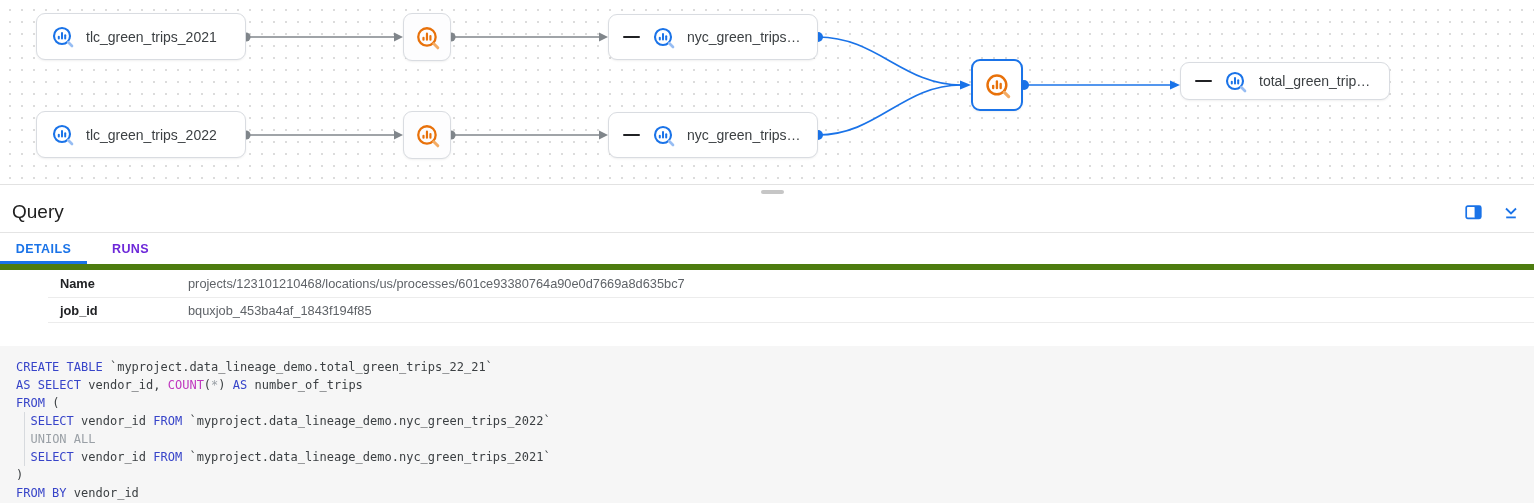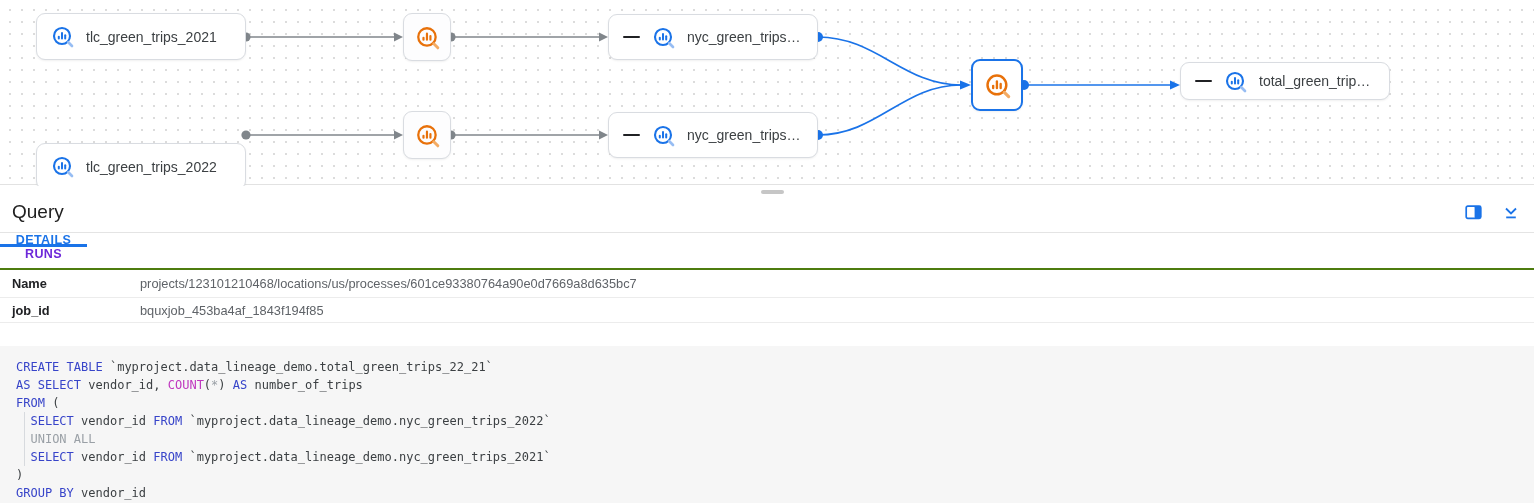--- a/index.html
+++ b/index.html
@@ -30,27 +30,27 @@
   .icon.orange { --lens:#e8710a; --handle:#f3ab64; }
 
   
   .panel { position:absolute; top:186px; left:0; width:1534px; height:317px; background:#fff; }
   .drag-handle { position:absolute; top:4px; left:761px; width:23px; height:4px; border-radius:2px; background:#c6c6c6; cursor:ns-resize; }
   .panel-header { height:47px; display:flex; align-items:center; border-bottom:1px solid #e4e4e4; padding:0 10px 0 12px; }
   .panel-title { font-size:19px; color:#212121; font-weight:400; margin-top:6px; }
   .header-actions { margin-left:auto; display:flex; align-items:center; gap:20px; padding-right:4px; margin-top:6px; }
   .icon-btn { background:none; border:none; cursor:pointer; width:18px; height:18px; display:flex; align-items:center; justify-content:center; padding:0; }
 
-  .tabs { height:37px; display:flex; border-bottom:2px solid #4d7c0f;flex-direction:column; }
+  .tabs { height:37px; display:flex; border-bottom:6px solid #4d7c0f; }
   .tab { width:87px; border:none; background:none; cursor:pointer; position:relative;
          font-family:"Liberation Sans",sans-serif; font-size:12.5px; font-weight:700; letter-spacing:.4px; color:#6d28d9; }
   .tab.active { color:#1a73e8; }
   .tab.active::after { content:""; position:absolute; left:0; right:0; bottom:0; height:3px; background:#1a73e8; }
 
-  .kv-row { display:flex; align-items:center; height:28px; border-bottom:1px solid #ececec; font-size:12.8px; }
+  .kv-row { display:flex; align-items:center; height:28px; border-bottom:1px solid #ececec; font-size:12.8px;margin-left:48px; }
   .kv-row + .kv-row { height:25px; }
   .kv-label { width:140px; padding-left:12px; color:#202124; font-weight:700; flex:none; }
   .kv-value { color:#5f6368; white-space:nowrap; }
 
   .code-wrap { position:relative; margin-top:23px; height:158px; background:#f6f6f6; padding:12px 16px; overflow:hidden; }
   .code-line { font-family:"DejaVu Sans Mono","Liberation Mono",monospace; font-size:12px; line-height:18px; white-space:pre; }
   .tok-kw    { color:#3744c9; }
   .tok-fn    { color:#bf36bf; }
   .tok-muted { color:#9aa0a6; }
   .tok-plain { color:#3c4043; }
@@ -102,21 +102,21 @@
       <circle cx="1024" cy="85" r="5" fill="#1a73e8"></circle>
     </svg>
 
     <div class="gnode" style="left:36px; top:13px; width:210px; height:47px;">
       <svg class="icon blue" width="23" height="23" viewBox="0 0 23 23">
           <use href="#ic-search-chart"></use>
         </svg>
       <span class="label">tlc_green_trips_2021</span>
     </div>
 
-    <div class="gnode" style="left:36px; top:111px; width:210px; height:47px;margin-top:32px;">
+    <div class="gnode" style="left:36px; top:111px; width:210px; height:47px;">
       <svg class="icon blue" width="23" height="23" viewBox="0 0 23 23">
           <use href="#ic-search-chart"></use>
         </svg>
       <span class="label">tlc_green_trips_2022</span>
     </div>
 
     <div class="gnode process" style="left:403px; top:13px; width:48px; height:48px;">
       <svg class="icon orange" width="25" height="25" viewBox="0 0 23 23">
           <use href="#ic-search-chart"></use>
         </svg>
@@ -197,18 +197,18 @@
     <div class="code-wrap">
       <div class="indent-guide"></div>
       <div>
           <div class="code-line"><span class="tok-kw">CREATE TABLE</span><span class="tok-plain"> `myproject.data_lineage_demo.total_green_trips_22_21`</span></div>
           <div class="code-line"><span class="tok-kw">AS SELECT</span><span class="tok-plain"> vendor_id, </span><span class="tok-fn">COUNT</span><span class="tok-plain">(</span><span class="tok-muted">*</span><span class="tok-plain">) </span><span class="tok-kw">AS</span><span class="tok-plain"> number_of_trips</span></div>
           <div class="code-line"><span class="tok-kw">FROM</span><span class="tok-plain"> (</span></div>
           <div class="code-line"><span class="tok-plain">  </span><span class="tok-kw">SELECT</span><span class="tok-plain"> vendor_id </span><span class="tok-kw">FROM</span><span class="tok-plain"> `myproject.data_lineage_demo.nyc_green_trips_2022`</span></div>
           <div class="code-line"><span class="tok-plain">  </span><span class="tok-muted">UNION ALL</span></div>
           <div class="code-line"><span class="tok-plain">  </span><span class="tok-kw">SELECT</span><span class="tok-plain"> vendor_id </span><span class="tok-kw">FROM</span><span class="tok-plain"> `myproject.data_lineage_demo.nyc_green_trips_2021`</span></div>
           <div class="code-line"><span class="tok-plain">)</span></div>
-          <div class="code-line"><span class="tok-kw">GROUP BY</span><span class="tok-plain"> vendor_id</span></div>
+          <div class="code-line"><span class="tok-kw">FROM BY</span><span class="tok-plain"> vendor_id</span></div>
         </div>
     </div>
   </div>
 
 </div>
 
 </body></html>

